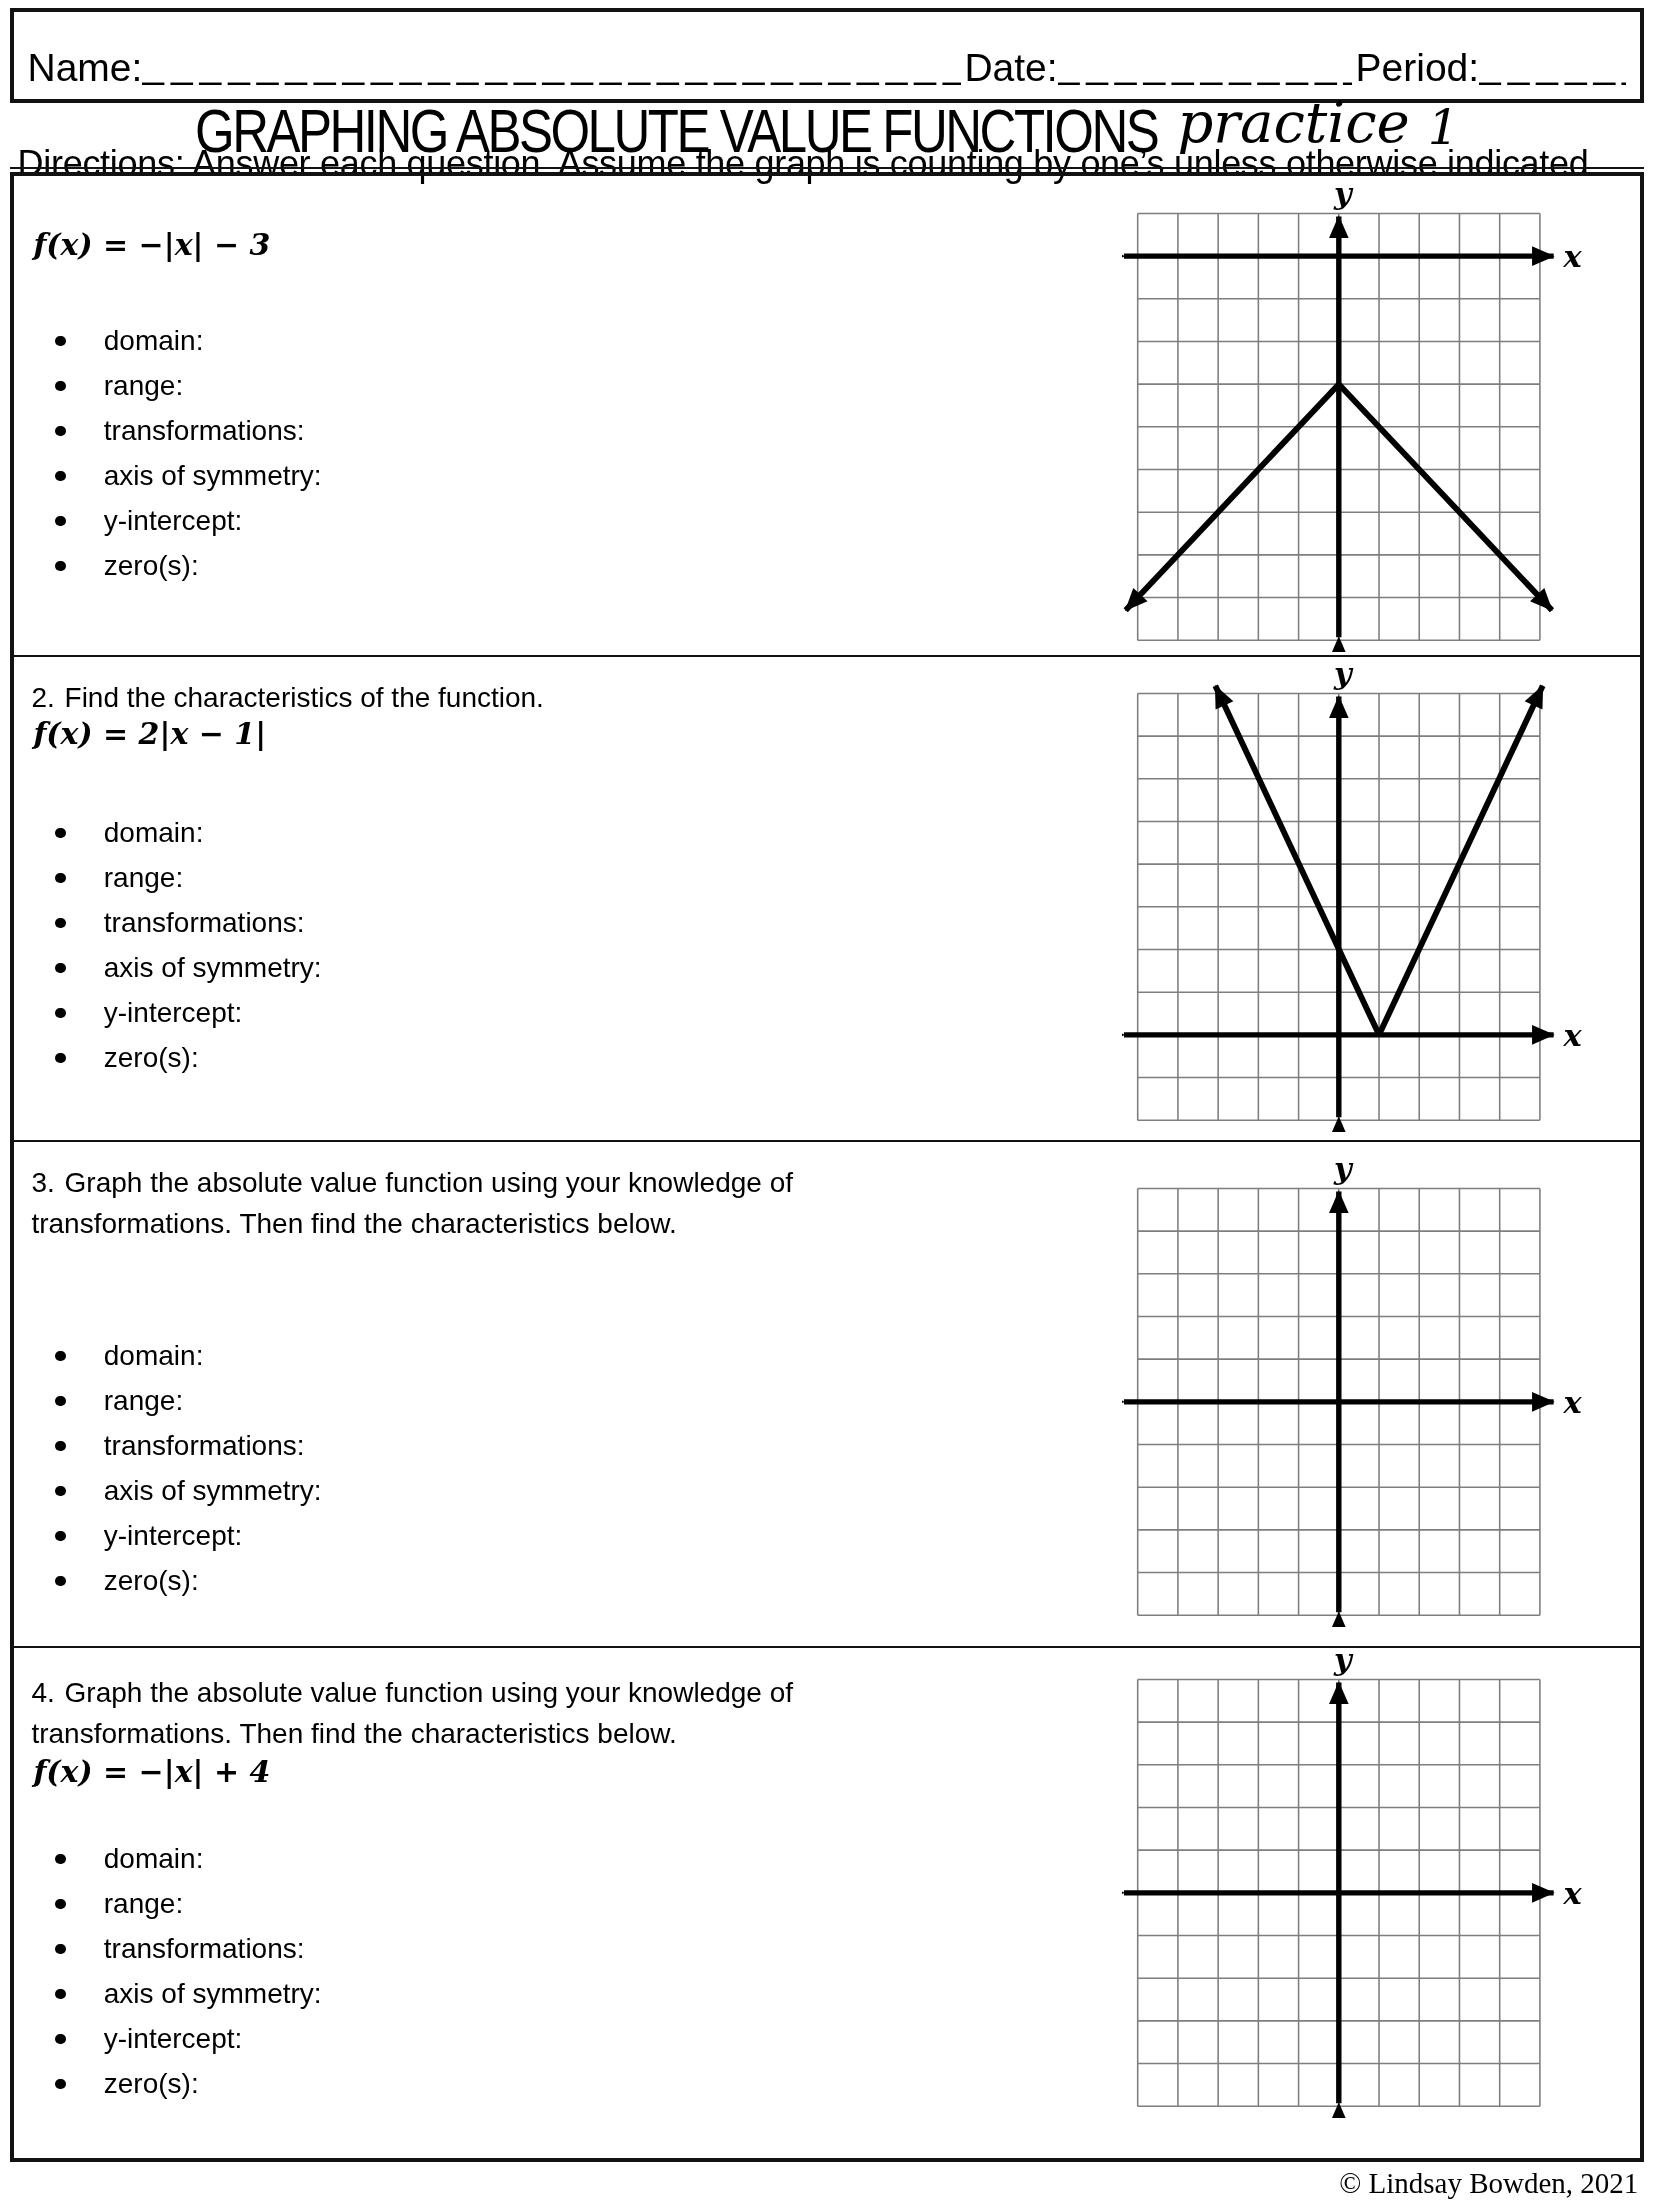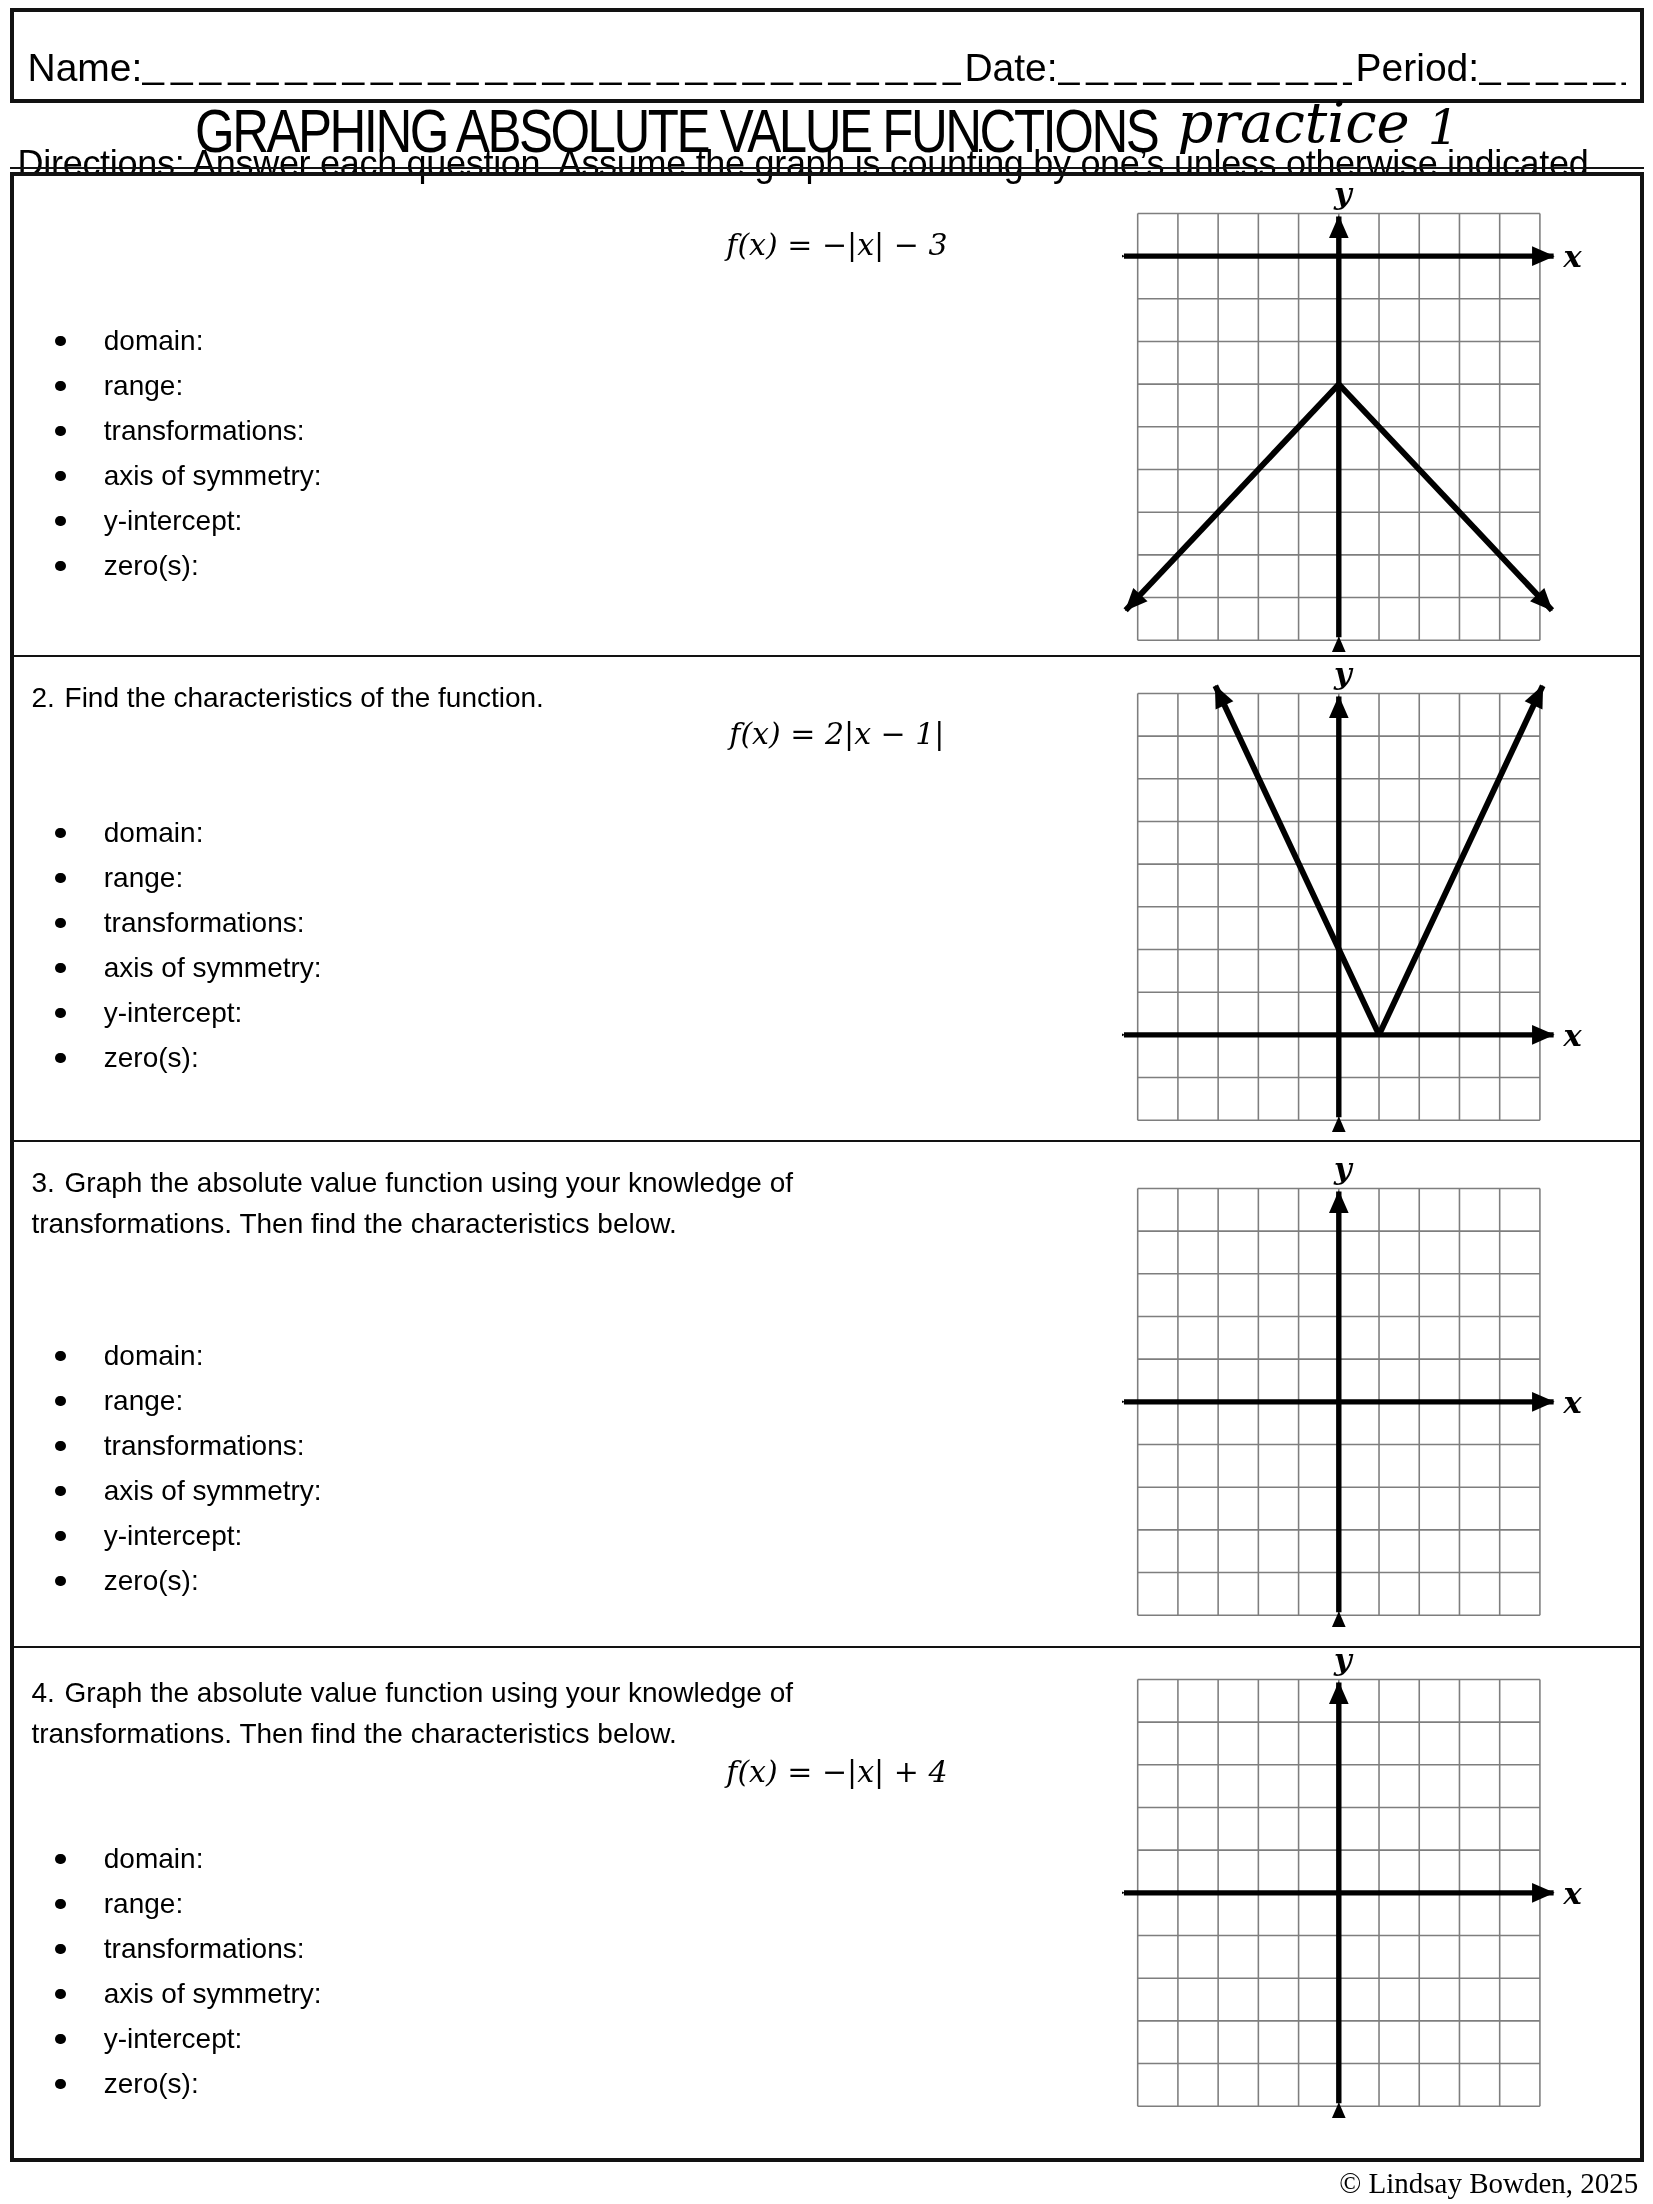--- a/index.html
+++ b/index.html
@@ -43,22 +43,22 @@
     position:absolute; left:9.8px; top:172px; width:1634px; height:1990px;
     border:4.9px solid #121212; display:flex; flex-direction:column;
   }
   .section { position:relative; }
   .section + .section { border-top:2.9px solid #121212; }
   .s1 { height:479px; } .s2 { height:485px; } .s3 { height:506px; } .s4 { flex:1; }
   .q { position:absolute; left:17.6px; font-size:28px; line-height:41px; white-space:nowrap; }
   .s1 .q { top:11.8px; } .s2 .q { top:19.6px; } .s3 .q { top:19.6px; } .s4 .q { top:23.5px; }
   .q-num { margin-right:9.8px; }
   .formula {
-    position:absolute; left:19.6px; width:1607px; text-align:center;
-    font-family:"DejaVu Serif", serif; font-style:italic; font-weight:400; font-size:30px;
+    position:absolute; left:19.6px; width:1607px; text-align:left;
+    font-family:"DejaVu Serif", serif; font-style:italic; font-weight:700; font-size:30px;
   }
   .s1 .formula { top:51px; } .s2 .formula { top:59px; }
   .s3 .formula { top:116px; } .s4 .formula { top:106px; }
   .chars { position:absolute; left:39px; list-style:none; }
   .s1 .chars { top:142px; } .s2 .chars { top:153px; }
   .s3 .chars { top:191px; } .s4 .chars { top:188px; }
   .chars li { line-height:45px; font-size:28px; position:relative; padding-left:51px; }
   .chars li::before {
     content:""; position:absolute; left:2px; top:17.6px;
     width:10.8px; height:10.8px; border-radius:50%; background:#000;
@@ -293,14 +293,14 @@
           <line x1="-14" y1="217.5" x2="424" y2="217.5" stroke="#000" stroke-width="5.5" marker-start="url(#ah3)" marker-end="url(#ah3)"></line>
           <line x1="205" y1="432" x2="205" y2="3" stroke="#000" stroke-width="5.5" marker-start="url(#ah3)" marker-end="url(#ah3)"></line>
           <text x="434" y="228.5">x</text>
           <text x="209" y="-10" text-anchor="middle">y</text>
         </g>
       </svg>
   </div>
 
 </div>
 
-<div class="footer">© Lindsay Bowden, 2025</div>
+<div class="footer">© Lindsay Bowden, 2021</div>
 
 
 </body></html>

